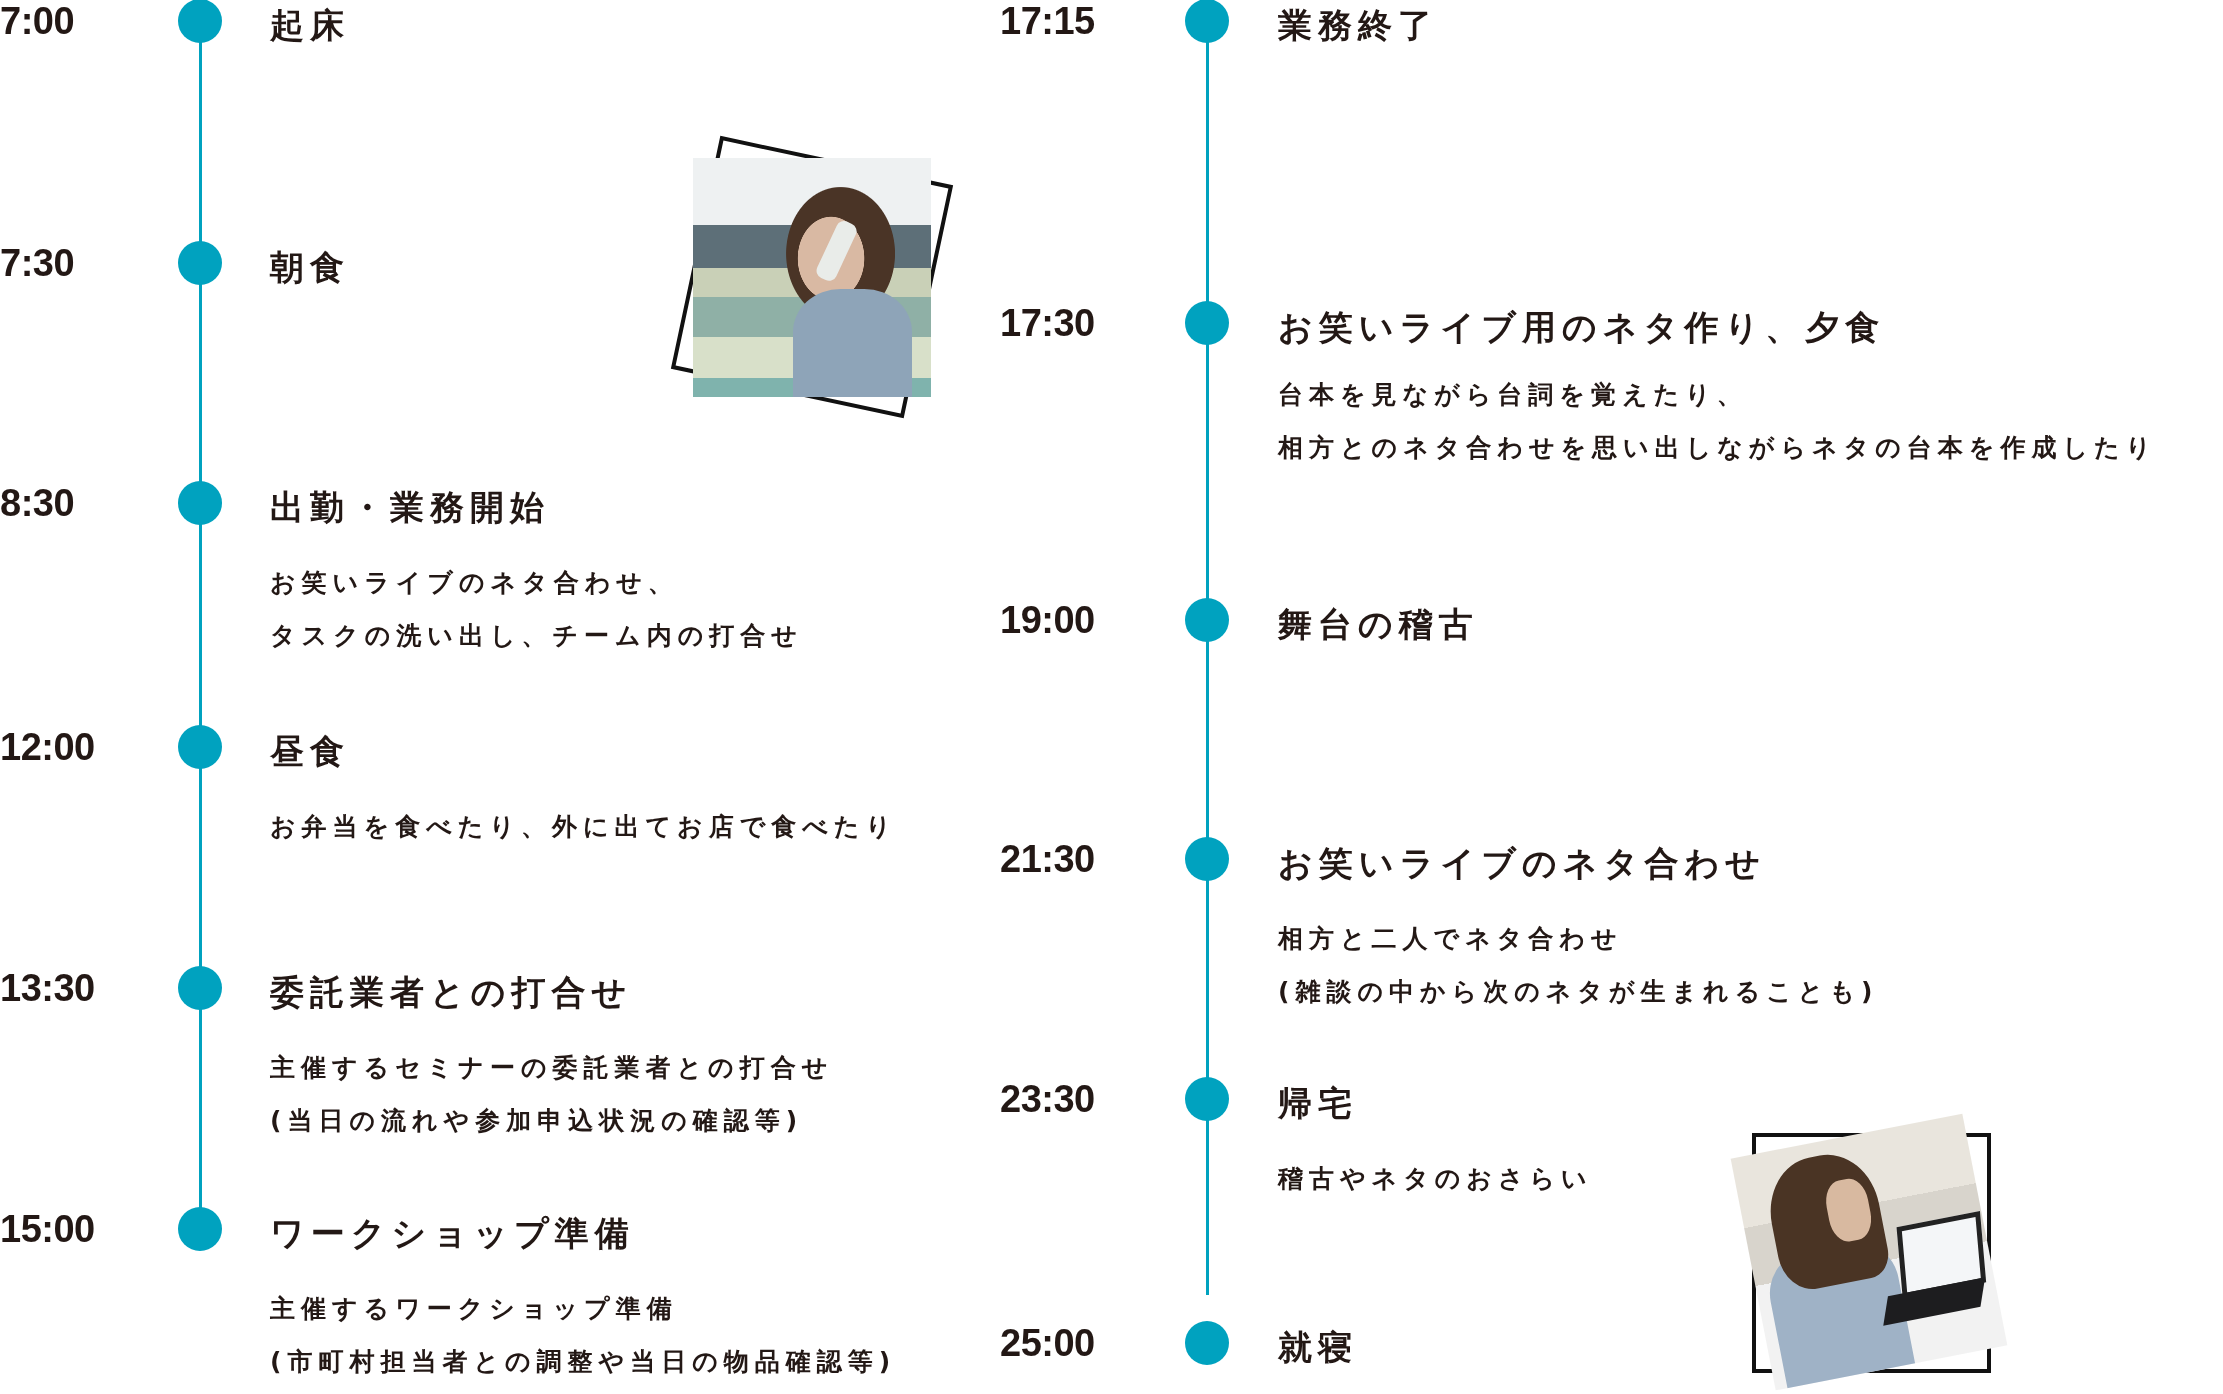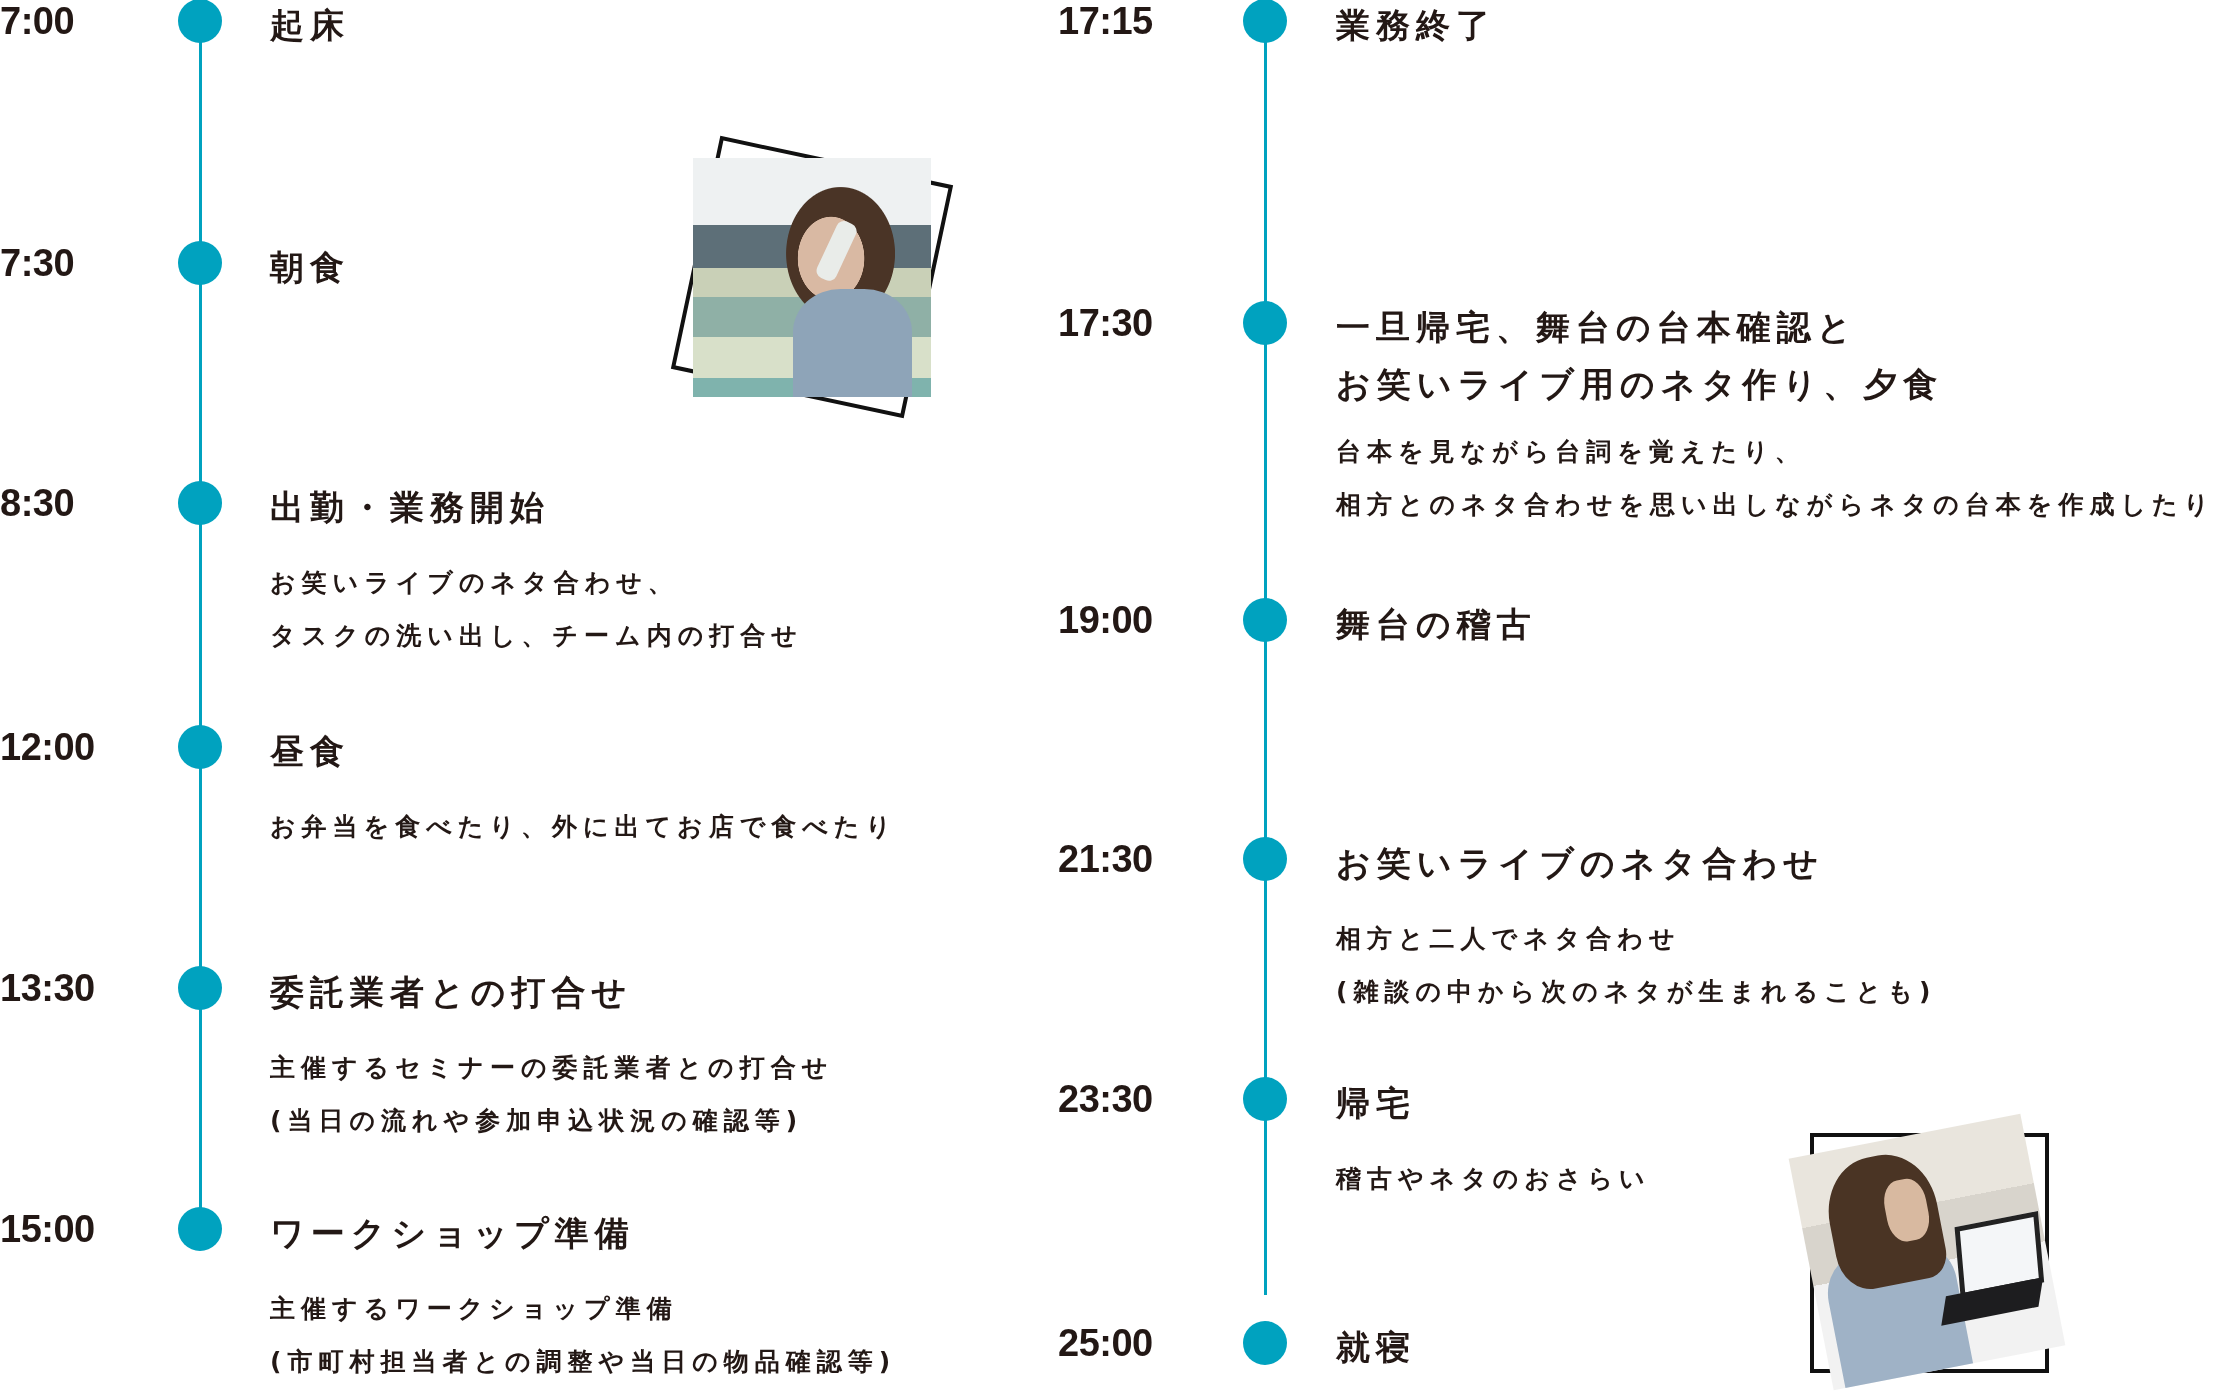--- a/index.html
+++ b/index.html
@@ -1,20 +1,20 @@
 <!DOCTYPE html>
 <html><head>
 <meta charset="utf-8">
 <style>
   * { margin:0; padding:0; box-sizing:border-box; }
   html, body { width:2223px; height:1394px; overflow:hidden; background:#ffffff; }
   body { position:relative; font-family:"DejaVu Sans", "Liberation Sans", sans-serif; color:#231815; }
   .col { position:absolute; top:0; height:1160px; }
   .col-left { left:0; width:1040px; }
-  .col-right { left:1040px; width:1183px; }
+  .col-right { left:982px; width:1183px; }
   .line { position:absolute; width:3px; background:#00a2bf; }
   .entry { position:absolute; left:0; right:0; }
   .time { position:absolute; font-family:"Liberation Sans", sans-serif; font-weight:700; font-size:38px; line-height:44px; letter-spacing:-0.5px; transform:translateY(-22px); white-space:nowrap; }
   .dot { position:absolute; width:44px; height:44px; border-radius:50%; background:#00a2bf; transform:translate(-22px,-22px); }
   .body { position:absolute; transform:translateY(-24px); }
   .heading { font-weight:700; font-size:34px; line-height:57px; letter-spacing:6px; white-space:nowrap; }
   .heading-line { display:block; height:57px; }
   .sub { margin-top:20px; font-weight:700; font-size:25px; line-height:53px; letter-spacing:6px; white-space:nowrap; }
   .sub-line { display:block; }
   .col-left .time { left:0; }
@@ -141,21 +141,20 @@
           <span class="heading-line">業務終了</span>
         </div>
     </div>
   </div>
 
   <div class="entry" style="top:323px;">
     <div class="time">17:30</div>
     <div class="dot"></div>
     <div class="body">
       <div class="heading">
-        <span class="heading-line">一旦帰宅、舞台の台本確認と</span>
         <span class="heading-line">お笑いライブ用のネタ作り、夕食</span>
       </div>
       <div class="sub" style="margin-top:12px;">
         <span class="sub-line">台本を見ながら台詞を覚えたり、</span>
         <span class="sub-line">相方とのネタ合わせを思い出しながらネタの台本を作成したり</span>
       </div>
     </div>
   </div>
 
   <div class="entry" style="top:620px;">

